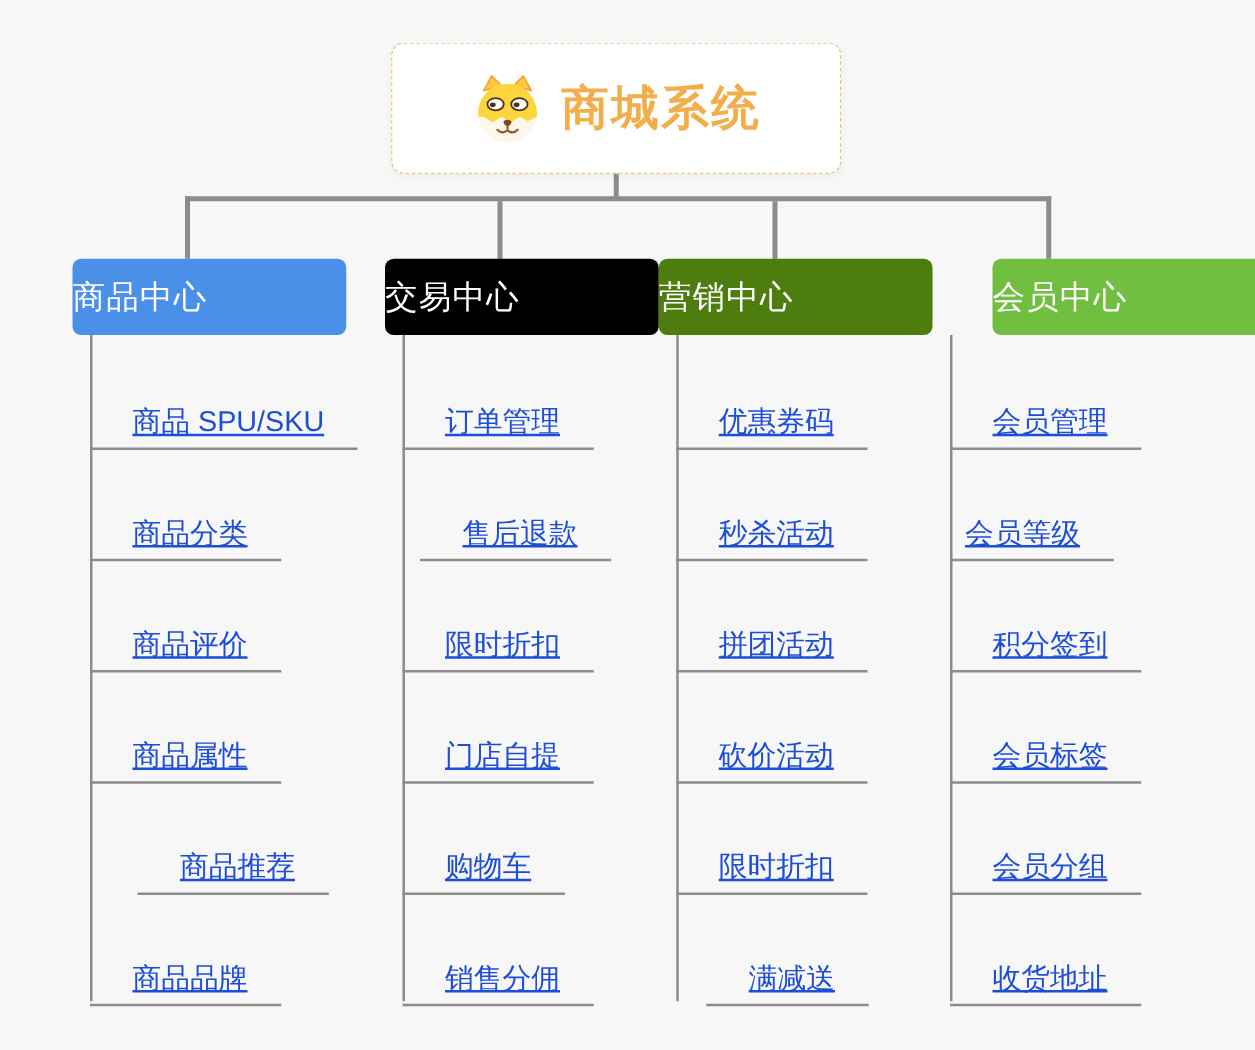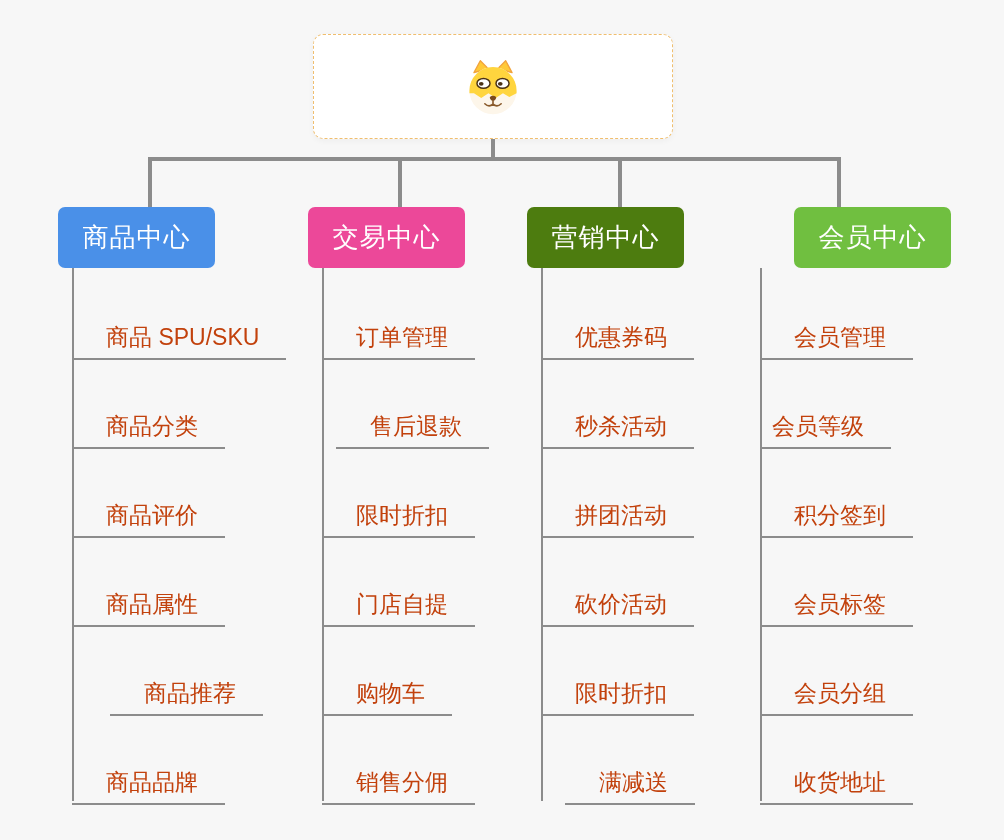--- a/index.html
+++ b/index.html
@@ -14,29 +14,29 @@
   .dog{width:58px;height:58px;display:inline-block;}
 
   
   .stub{position:absolute;left:491px;top:139px;width:4px;height:20px;background:#8c8c8c;}
   .frame{position:absolute;left:148px;top:157px;width:693px;height:50px;box-sizing:border-box;
     border-top:4px solid #8c8c8c;border-left:4px solid #8c8c8c;border-right:4px solid #8c8c8c;}
   .drop{position:absolute;top:0;width:4px;height:46px;background:#8c8c8c;}
   .spine{position:absolute;width:2px;background:#8c8c8c;}
 
   
-  .branch{position:absolute;top:207px;width:157px;height:61px;border-radius:7px;
-    display:flex;align-items:center;justify-content:center;cursor:pointer;}
+  .branch{position:absolute;top:207px;width:219px;height:61px;border-radius:7px;
+    display:flex;align-items:center;justify-content:flex-start;cursor:pointer;}
   .branch span{color:#ffffff;font-size:26px;letter-spacing:1px;}
 
   
   .item{position:absolute;display:flex;align-items:flex-end;white-space:nowrap;
     height:36px;box-sizing:content-box;border-bottom:2px solid #8c8c8c;
     padding:0 27px 6px 34px;cursor:pointer;}
-  .item span{font-size:23px;color:#c2410c;line-height:1.2;}
+  .item span{font-size:23px;color:#1d4ed8;line-height:1.2;text-decoration:underline;}
 </style>
 </head>
 <body>
 
 <div class="canvas">
 
   <div class="root-node">
     <span class="dog">
       <svg viewBox="0 0 64 64" width="58" height="58" aria-hidden="true">
 
@@ -49,20 +49,21 @@
 
         <ellipse cx="21.5" cy="28" rx="7.2" ry="5.4" fill="#ffffff" stroke="#4a3215" stroke-width="1.6"></ellipse>
         <ellipse cx="42.5" cy="28" rx="7.2" ry="5.4" fill="#ffffff" stroke="#4a3215" stroke-width="1.6"></ellipse>
         <ellipse cx="19" cy="28.5" rx="2.6" ry="2.1" fill="#4a3215"></ellipse>
         <ellipse cx="40" cy="28.5" rx="2.6" ry="2.1" fill="#4a3215"></ellipse>
 
         <path d="M28.5 43 Q32 40.5 35.5 43 Q35.5 46.5 32 47.5 Q28.5 46.5 28.5 43 Z" fill="#7a4a1e"></path>
         <path d="M32 47.5 L32 51 M23 50.5 Q27.5 55 32 51 Q36.5 55 41 50.5" fill="none" stroke="#8a5a2b" stroke-width="1.8" stroke-linecap="round"></path>
       </svg>
     </span>
+    <span class="root-title">商城系统</span>
   </div>
 
   <div class="stub"></div>
   <div class="frame">
     <div class="drop" style="left:246px;"></div>
     <div class="drop" style="left:466px;"></div>
   </div>
 
   <div id="branches">
       <div class="branch" style="left: 58px; background: rgb(74, 144, 232);">
@@ -80,21 +81,21 @@
       </div>
       <div class="item" style="left: 72px; top: 583px;">
         <span>商品属性</span>
       </div>
       <div class="item" style="left: 72px; top: 672px; margin-left: 38px;">
         <span>商品推荐</span>
       </div>
       <div class="item" style="left: 72px; top: 761px;">
         <span>商品品牌</span>
       </div>
-      <div class="branch" style="left: 308px; background: #ec4899;">
+      <div class="branch" style="left: 308px; background: #000000;">
         <span>交易中心</span>
       </div>
       <div class="spine" style="left: 322px; top: 268px; height: 533px;"></div>
       <div class="item" style="left: 322px; top: 316px;">
         <span>订单管理</span>
       </div>
       <div class="item" style="left: 336px; top: 405px;">
         <span>售后退款</span>
       </div>
       <div class="item" style="left: 322px; top: 494px;">

